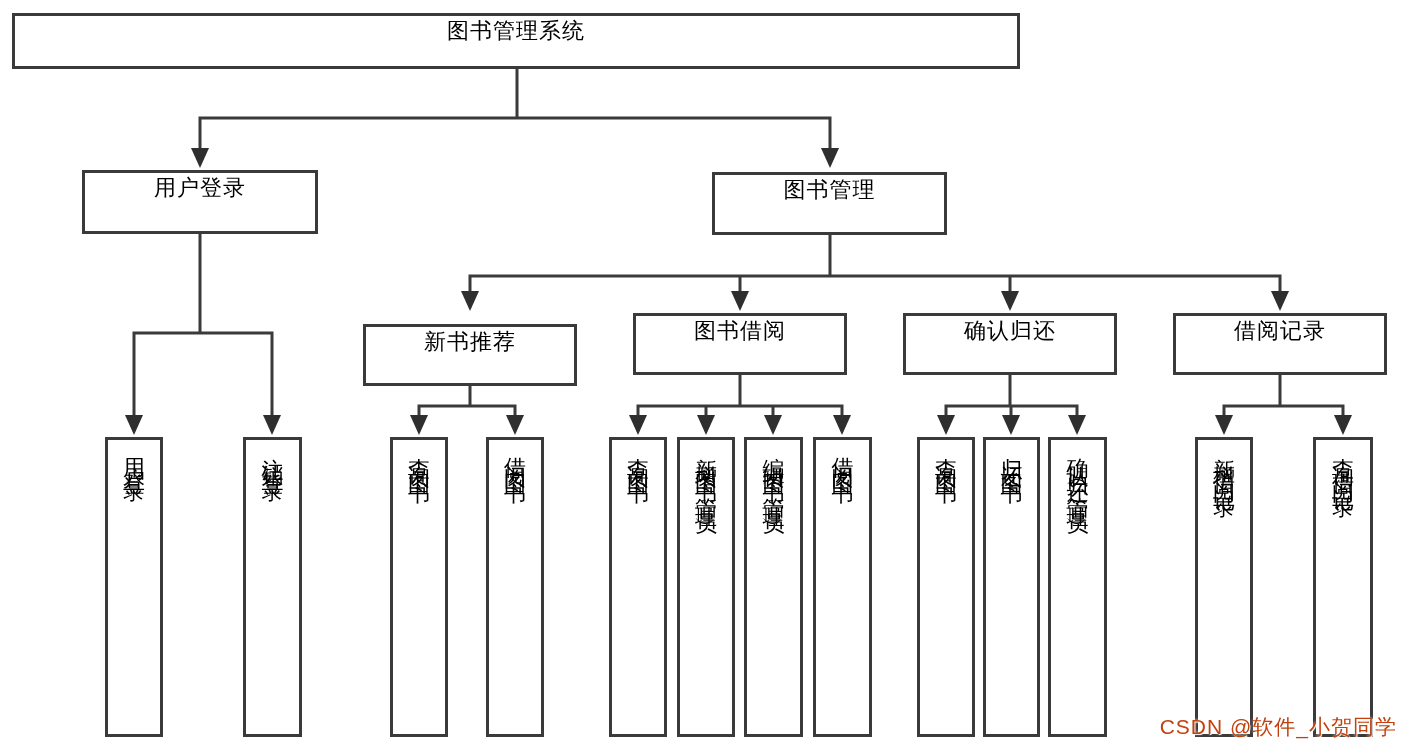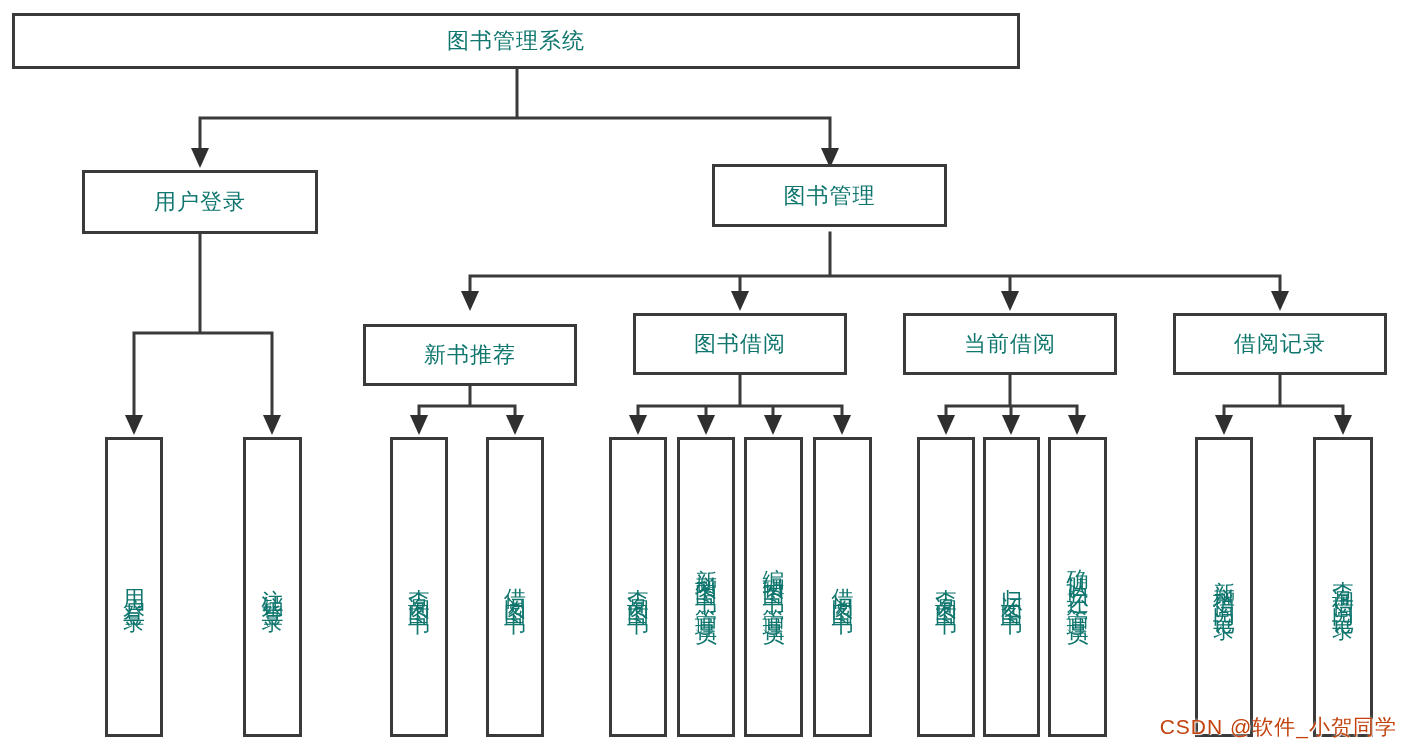--- a/index.html
+++ b/index.html
@@ -15,23 +15,22 @@
     position: absolute;
     left: 0; top: 0;
     width: 1405px; height: 747px;
   }
   .node {
     position: absolute;
     background: #ffffff;
     border: 3px solid #15803d;
     box-sizing: border-box;
     display: flex;
-    align-items: center;
     justify-content: center;
-    color: #0f766e;
+    color: #000000;
   }
   .node.horizontal .label {
     font-size: 22px;
     letter-spacing: 1px;
     white-space: nowrap;
   }
   .node.vertical .label {
     writing-mode: vertical-rl;
     text-orientation: mixed;
     font-size: 22px;
@@ -77,31 +76,31 @@
       <polygon points="1215,415 1233,415 1224,435" fill="#2f2f2f"></polygon>
       <polygon points="1334,415 1352,415 1343,435" fill="#2f2f2f"></polygon>
     </svg>
   <div id="nodes">
       <div class="node horizontal" style="left: 12px; top: 13px; width: 1008px; height: 56px; border-color: rgb(58, 58, 58); background: rgb(255, 255, 255);">
         <span class="label">图书管理系统</span>
       </div>
       <div class="node horizontal" style="left: 82px; top: 170px; width: 236px; height: 64px; border-color: rgb(58, 58, 58); background: rgb(255, 255, 255);">
         <span class="label">用户登录</span>
       </div>
-      <div class="node horizontal" style="left: 712px; top: 164px; width: 235px; height: 63px; border-color: rgb(58, 58, 58); background: rgb(255, 255, 255);">
+      <div class="node horizontal" style="left: 712px; top: 172px; width: 235px; height: 63px; border-color: rgb(58, 58, 58); background: rgb(255, 255, 255);">
         <span class="label">图书管理</span>
       </div>
       <div class="node horizontal" style="left: 363px; top: 324px; width: 214px; height: 62px; border-color: rgb(58, 58, 58); background: rgb(255, 255, 255);">
         <span class="label">新书推荐</span>
       </div>
       <div class="node horizontal" style="left: 633px; top: 313px; width: 214px; height: 62px; border-color: rgb(58, 58, 58); background: rgb(255, 255, 255);">
         <span class="label">图书借阅</span>
       </div>
       <div class="node horizontal" style="left: 903px; top: 313px; width: 214px; height: 62px; border-color: rgb(58, 58, 58); background: rgb(255, 255, 255);">
-        <span class="label">当前借阅</span>
+        <span class="label">确认归还</span>
       </div>
       <div class="node horizontal" style="left: 1173px; top: 313px; width: 214px; height: 62px; border-color: rgb(58, 58, 58); background: rgb(255, 255, 255);">
         <span class="label">借阅记录</span>
       </div>
       <div class="node vertical" style="left: 105px; top: 437px; width: 58px; height: 300px; border-color: rgb(58, 58, 58); background: rgb(255, 255, 255);">
         <span class="label">用户登录</span>
       </div>
       <div class="node vertical" style="left: 243px; top: 437px; width: 59px; height: 300px; border-color: rgb(58, 58, 58); background: rgb(255, 255, 255);">
         <span class="label">注销登录</span>
       </div>

